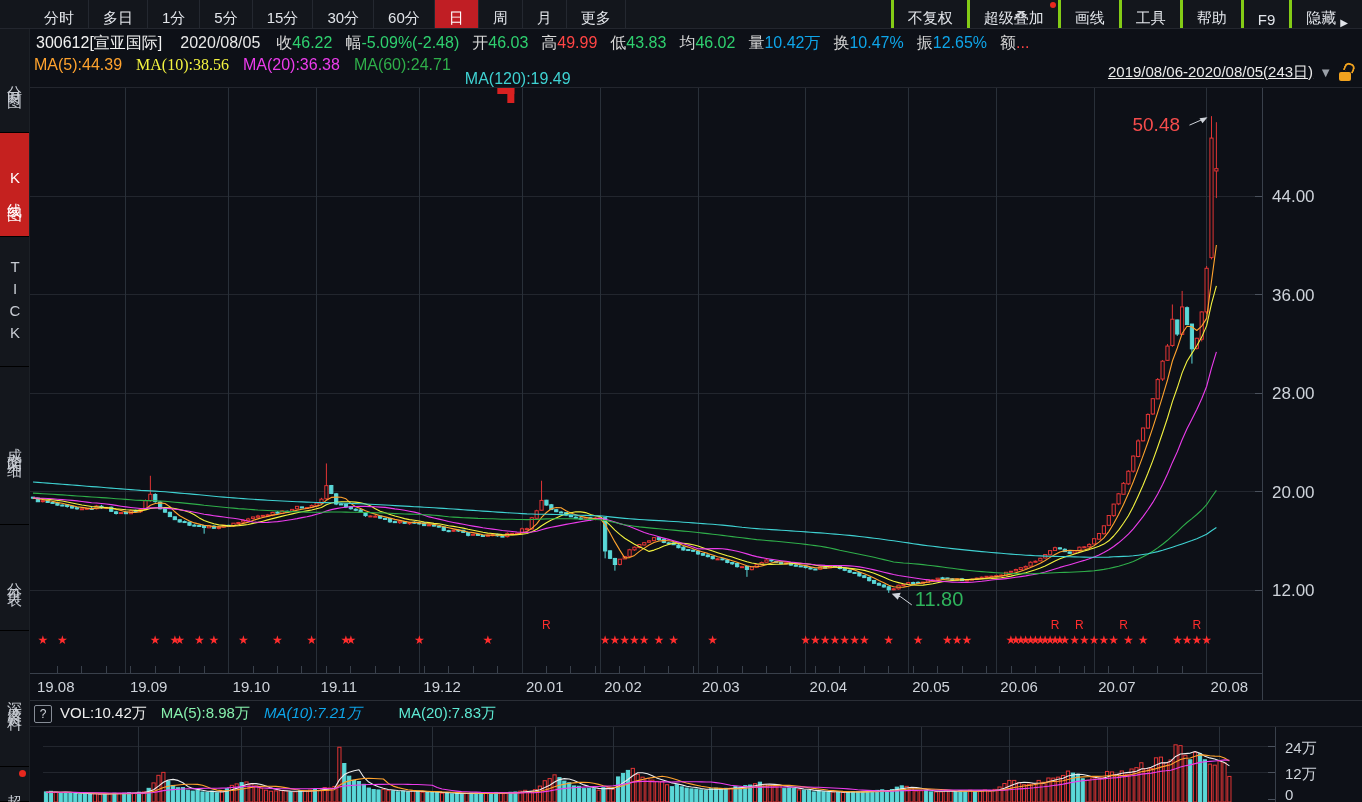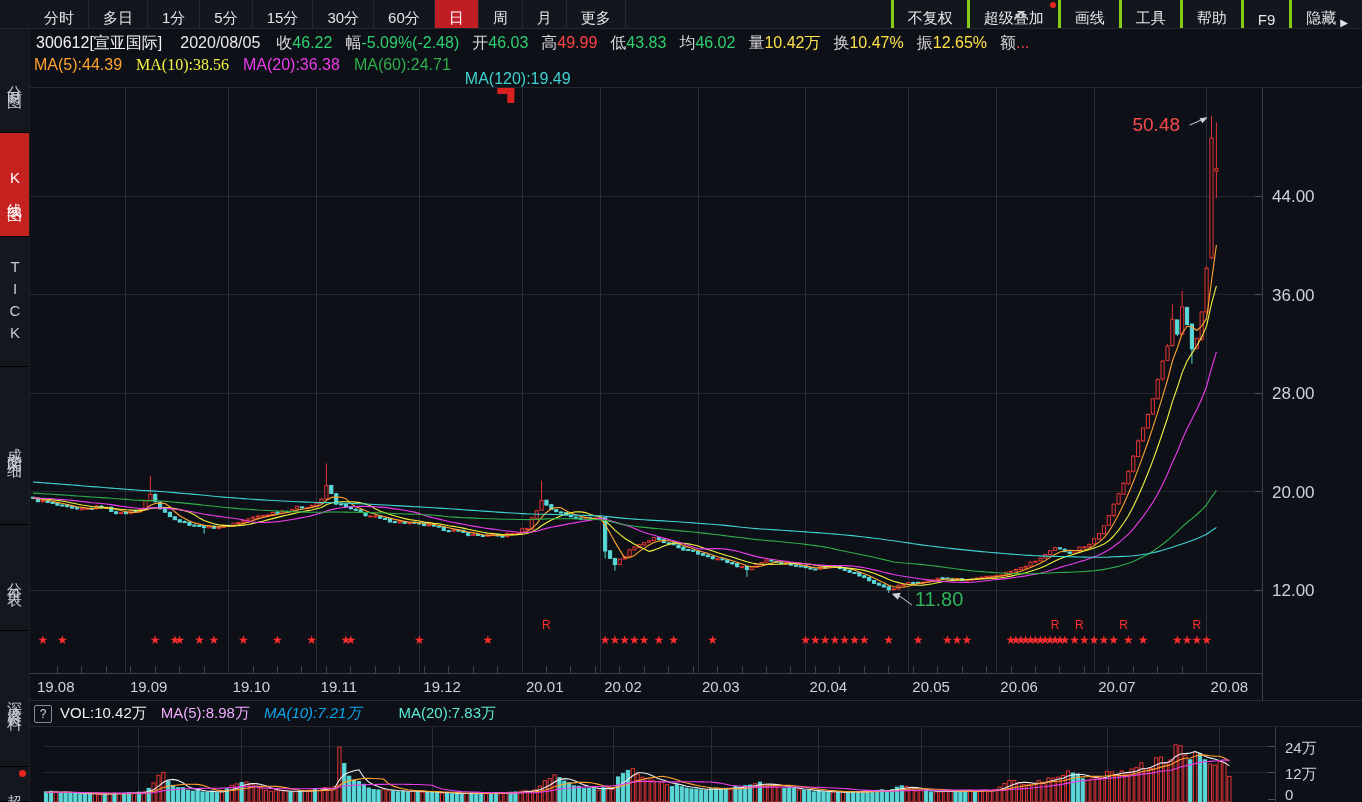--- a/index.html
+++ b/index.html
@@ -25,21 +25,21 @@
   .side-item span.vtxt{writing-mode:vertical-rl;text-orientation:upright;letter-spacing:5px;line-height:30px;}
   .side-item.active{background:#c5211f;color:#fff;}
   .side-item .dot{position:absolute;top:3px;right:3px;width:7px;height:7px;border-radius:50%;background:#e8281e;}
   
   #infobar{position:absolute;left:30px;top:29px;width:1332px;height:28px;display:flex;align-items:center;
            font-size:16px;white-space:nowrap;overflow:hidden;}
   #infobar .code{color:#f2f2f2;margin:0 18px 0 6px;}
   #infobar .date{color:#e8e8e8;margin-right:16px;}
   .fld{margin-right:13px;}
   .fld .lab{color:#d6d6d6;}
-  .v-green{color:#2fd06f;} .v-red{color:#ff4545;} .v-white{color:#fde047;}
+  .v-green{color:#2fd06f;} .v-red{color:#ff4545;} .v-white{color:#0ea5e9;}
   
   #mabar{position:absolute;left:30px;top:57px;width:1332px;height:31px;display:flex;align-items:center;
          justify-content:space-between;font-size:16px;border-bottom:1px solid #23262e;box-sizing:border-box;text-align:center;}
   #ma-items{display:flex;padding-left:4px;}
   #ma-items .ma{margin-right:14px;white-space:nowrap;}
   .range-wrap{display:flex;align-items:center;padding-right:8px;}
   .range{color:#ebebeb;text-decoration:underline;font-size:15px;}
   .dd{color:#9aa0a8;font-size:13px;margin:0 7px 0 6px;}
   .lock{position:relative;width:15px;height:17px;display:inline-block;}
   .lock .lb{position:absolute;left:0;bottom:0;width:12px;height:9px;background:#f0a21f;border-radius:2px;}
@@ -154,20 +154,28 @@
   </div>
 
   <div id="mabar">
     <div id="ma-items">
         <span class="ma" style="color: rgb(255, 163, 46);">MA(5):44.39</span>
         <span class="ma" style="color: rgb(243, 243, 64); font-family: Liberation Serif, serif;">MA(10):38.56</span>
         <span class="ma" style="color: rgb(236, 60, 236);">MA(20):36.38</span>
         <span class="ma" style="color: rgb(47, 174, 74);">MA(60):24.71</span>
         <span class="ma" style="color: rgb(63, 210, 210); margin-top: 14px;">MA(120):19.49</span>
       </div>
+    <div class="range-wrap">
+      <span class="range">2019/08/06-2020/08/05(243日)</span>
+      <span class="dd">▼</span>
+      <span class="lock">
+          <span class="ls"></span>
+          <span class="lb"></span>
+        </span>
+    </div>
   </div>
 
   <div id="main-chart">
       <svg width="1332" height="612" viewBox="0 0 1332 612">
         <line x1="0" y1="108" x2="1232" y2="108" stroke="#22262e" stroke-width="1" shape-rendering="crispEdges"></line>
         <line x1="0" y1="206.6" x2="1232" y2="206.6" stroke="#22262e" stroke-width="1" shape-rendering="crispEdges"></line>
         <line x1="0" y1="305.2" x2="1232" y2="305.2" stroke="#22262e" stroke-width="1" shape-rendering="crispEdges"></line>
         <line x1="0" y1="403.79999999999995" x2="1232" y2="403.79999999999995" stroke="#22262e" stroke-width="1" shape-rendering="crispEdges"></line>
         <line x1="0" y1="502.4" x2="1232" y2="502.4" stroke="#22262e" stroke-width="1" shape-rendering="crispEdges"></line>
         <line x1="95.91" y1="0" x2="95.91" y2="585" stroke="#293039" stroke-width="1" shape-rendering="crispEdges"></line>
@@ -811,21 +819,21 @@
         <line x1="1159.49" y1="37.13400000000004" x2="1175.49" y2="30.134000000000043" stroke="#cfd3da" stroke-width="1"></line>
         <polygon points="1177.49,29.134000000000043 1169.49,30.134000000000043 1172.49,35.13400000000004" fill="#cfd3da"></polygon>
         <text x="884.75" y="517.865" font-size="20" fill="#2fb45c">11.80</text>
         <polyline points="881.75,516.865 870.75,508.865 863.75,506.865" fill="none" stroke="#cfd3da" stroke-width="1"></polyline>
         <polygon points="861.75,505.865 870.75,504.865 867.75,511.865" fill="#cfd3da"></polygon>
       </svg>
     </div>
 
   <div id="volbar">
     <span class="qbox">?</span>
-    <span id="vol-items"><span class="vi" style="color: rgb(236, 236, 236);">VOL:10.42万</span><span class="vi" style="color: #f0abfc; margin-top: 21px;">MA(5):8.98万</span><span class="vi" style="color: #0ea5e9; font-style: italic;">MA(10):7.21万</span><span class="vi" style="color: #5eead4; padding-left: 23px;">MA(20):7.83万</span></span>
+    <span id="vol-items"><span class="vi" style="color: rgb(236, 236, 236);">VOL:10.42万</span><span class="vi" style="color: #86efac; margin-top: 21px;">MA(5):8.98万</span><span class="vi" style="color: #0ea5e9; font-style: italic;">MA(10):7.21万</span><span class="vi" style="color: #5eead4; padding-left: 23px;">MA(20):7.83万</span></span>
   </div>
 
   <div id="vol-chart">
       <svg width="1332" height="75" viewBox="0 0 1332 75">
         <line x1="0" y1="19.999200000000002" x2="1232" y2="19.999200000000002" stroke="#22262e" stroke-width="1" shape-rendering="crispEdges"></line>
         <line x1="0" y1="45.9996" x2="1232" y2="45.9996" stroke="#22262e" stroke-width="1" shape-rendering="crispEdges"></line>
         <line x1="95.91" y1="0" x2="95.91" y2="75" stroke="#293039" stroke-width="1" shape-rendering="crispEdges"></line>
         <line x1="198.6" y1="0" x2="198.6" y2="75" stroke="#293039" stroke-width="1" shape-rendering="crispEdges"></line>
         <line x1="286.62" y1="0" x2="286.62" y2="75" stroke="#293039" stroke-width="1" shape-rendering="crispEdges"></line>
         <line x1="389.31" y1="0" x2="389.31" y2="75" stroke="#293039" stroke-width="1" shape-rendering="crispEdges"></line>

